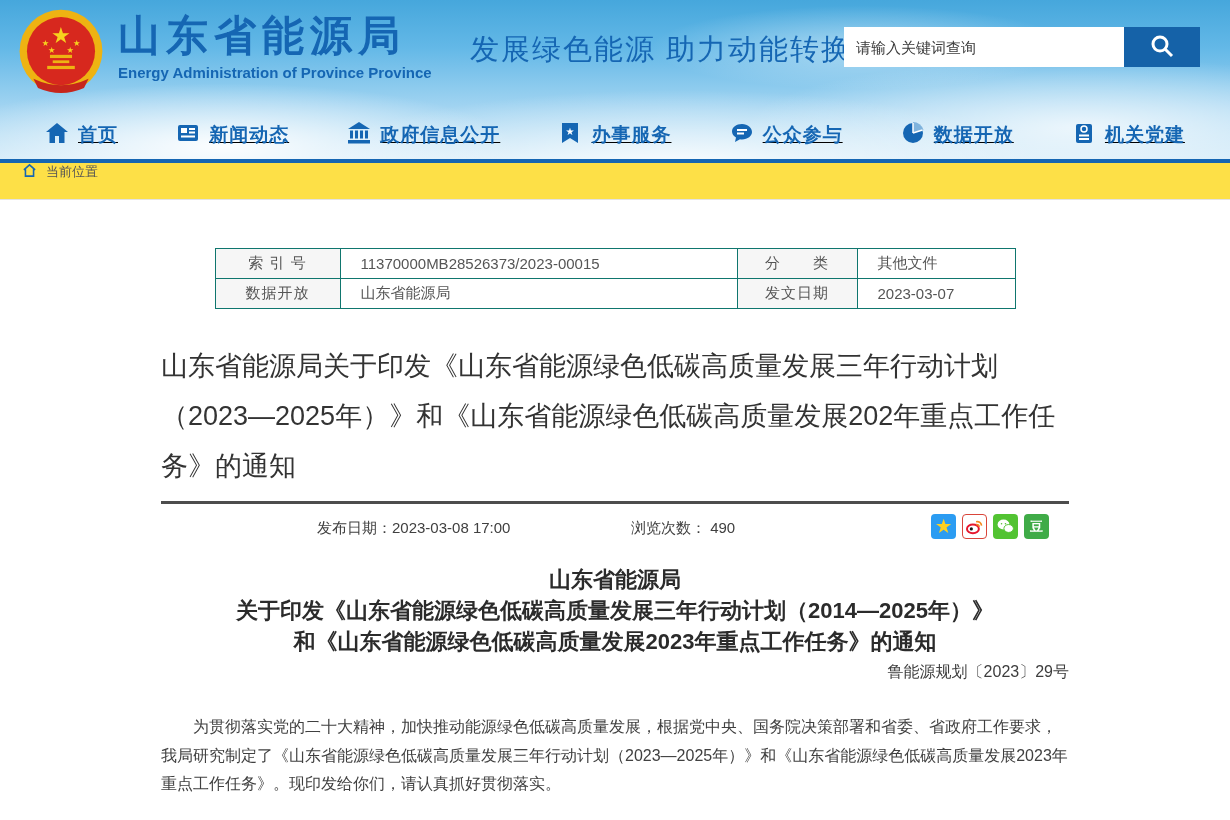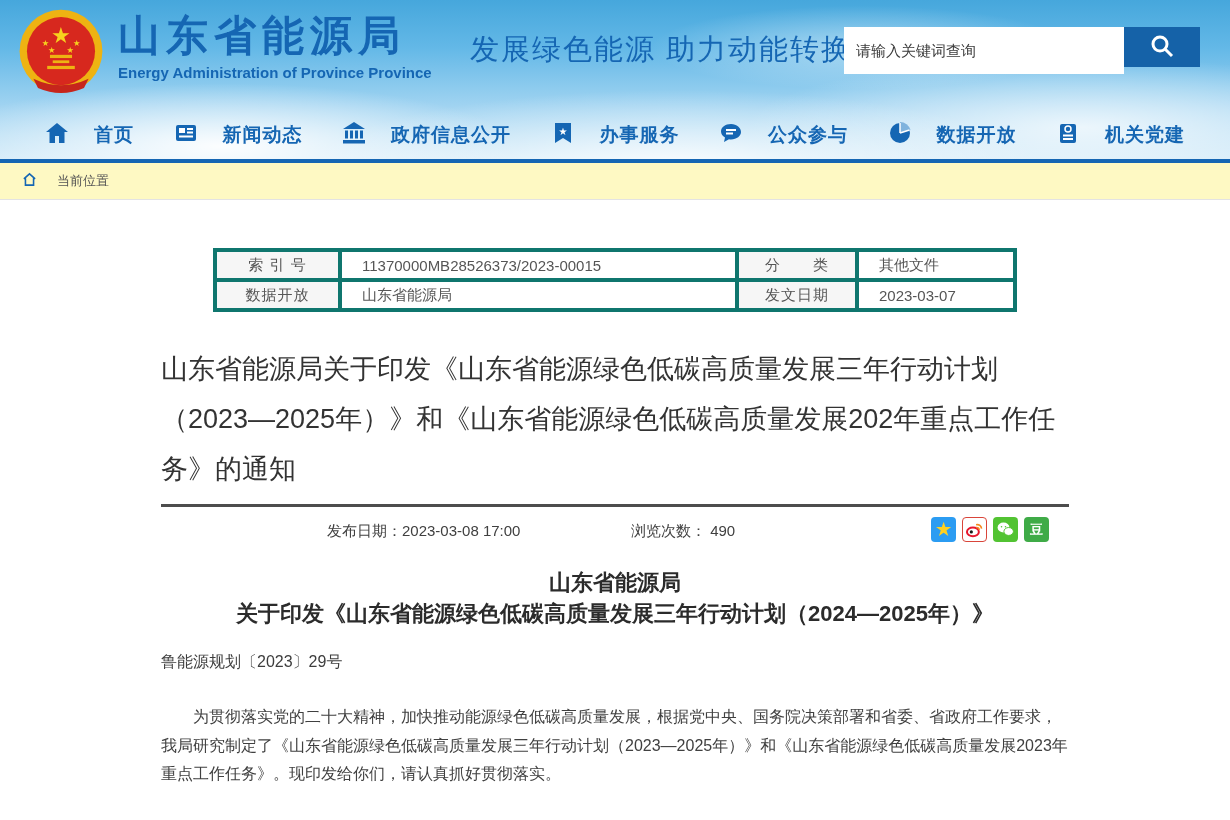--- a/index.html
+++ b/index.html
@@ -16,61 +16,61 @@
       radial-gradient(ellipse 480px 100px at 88% 80%, rgba(255,255,255,.75), rgba(255,255,255,0) 70%),
       radial-gradient(ellipse 300px 60px at 70% 30%, rgba(255,255,255,.45), rgba(255,255,255,0) 70%),
       linear-gradient(180deg, #46a7dc 0%, #63b8e7 30%, #a6d6f2 70%, #cfe9f8 100%);
   }
   .emblem { position:absolute; left:15px; top:7px; }
   .logo-text { position:absolute; left:118px; top:12px; }
   .site-name { font-size:42px; font-weight:bold; color:#1566b3; letter-spacing:6px; line-height:48px;}
   .site-name-en { font-size:15px; font-weight:bold; color:#1566b3; margin-top:4px; }
   .slogan { position:absolute; left:470px; top:30px; font-size:29px; font-weight:normal; color:#1566b3; letter-spacing:2px;}
   .searchbar { position:absolute; right:30px; top:27px; display:flex; }
-  .search-input { width:280px; height:47px; border:none; outline:none; padding:0 12px;
+  .search-input { width:280px; height:40px; border:none; outline:none; padding:0 12px;
     font-size:15px; color:#333; background:#fff; }
   .search-input::placeholder { color:#3a3a3a; }
   .search-btn { width:76px; height:40px; background:#1562a8; border:none; cursor:pointer;
     display:flex; align-items:center; justify-content:center; }
 
   
   .nav { position:absolute; left:0; bottom:0; width:100%; height:48px;
     display:flex; align-items:center; justify-content:space-between; padding:0 45px; }
-  .nav-item { display:flex; align-items:center; gap:25px; cursor:pointer; }
+  .nav-item { display:flex; align-items:center; gap:9px; cursor:pointer;text-decoration:underline; }
   .nav-item span.lbl { font-size:19px; font-weight:bold; color:#1566b3; letter-spacing:1px; }
 
   
-  .breadcrumb { width:1230px; height:37px; background:#fef9c3; border-bottom:1px solid #e3e3e3;
-    display:flex; align-items:center; padding-left:22px; font-size:13px; color:#555; gap:20px; }
+  .breadcrumb { width:1230px; height:37px; background:#fde047; border-bottom:1px solid #e3e3e3;
+    display:flex; align-items:flex-start; padding-left:22px; font-size:13px; color:#555; gap:9px; }
 
   
   .article { width:908px; margin:0 auto; position:relative; }
   table.doc-info { width:800px; margin:48px auto 0; border-collapse:collapse; table-layout:fixed; }
-  table.doc-info td { border:4px solid #0f766e; height:30px; font-size:15px; color:#555;
+  table.doc-info td { border:1px solid #0f766e; height:30px; font-size:15px; color:#555;
     background:#fff; padding:0 0 0 20px; }
   table.doc-info td.lbl { background:#f6f6f6; text-align:center; padding:0; letter-spacing:1px; }
   .col-l1{width:125px;} .col-v1{width:397px;} .col-l2{width:120px;} .col-v2{width:158px;}
 
   .page-title { margin:32px auto 0; width:908px; text-align:left; font-size:27px;
     line-height:50px; color:#333; font-weight:500; }
   .divider { margin-top:10px; height:3px; background:#4d4d4d; }
   .meta { position:relative; height:46px; font-size:15px; color:#404040; }
-  .meta .pub { position:absolute; left:166px; top:15px; }
+  .meta .pub { position:absolute; left:156px; top:15px; }
   .meta .views { position:absolute; left:470px; top:15px; }
   .share { position:absolute; right:20px; top:10px; display:flex; gap:6px; }
   .share .sicon { width:25px; height:25px; border-radius:4px; display:flex; align-items:center;
     justify-content:center; cursor:pointer; font-weight:bold; }
   .sicon.qzone { background:#2b9cf2; color:#ffd01f; font-size:17px; }
   .sicon.weibo { background:#fff; border:1px solid #d9453a; }
   .sicon.wechat { background:#52c332; }
   .sicon.douban { background:#3fab47; color:#fff; font-size:13px; }
 
   .doc-title { margin-top:14px; text-align:center; font-size:22px; font-weight:bold;
     color:#2b2b2b; line-height:31px; }
-  .doc-number { margin-top:23px; text-align:left; font-size:16px; color:#3d3d3d; }
+  .doc-number { margin-top:5px; text-align:right; font-size:16px; color:#3d3d3d; }
 
   .body-text { margin-top:30px; font-size:16px; color:#404040; line-height:28.5px; }
   .body-text p.indent { text-indent:2em; }
 </style>
 </head>
 <body>
 
 <div class="header">
   <div class="emblem">
     <svg width="92" height="92" viewBox="0 0 100 100">
@@ -233,21 +233,22 @@
           <circle cx="7" cy="8.5" r="1" fill="#52c332"></circle>
           <circle cx="12" cy="8.5" r="1" fill="#52c332"></circle>
         </svg>
         </span>
       <span class="sicon douban">豆</span>
     </span>
   </div>
 
   <div class="doc-title">
     <div>山东省能源局</div>
-    <div>关于印发《山东省能源绿色低碳高质量发展三年行动计划（2024—2025年）》</div>
+    <div>关于印发《山东省能源绿色低碳高质量发展三年行动计划（2014—2025年）》</div>
+    <div>和《山东省能源绿色低碳高质量发展2023年重点工作任务》的通知</div>
   </div>
   <div class="doc-number">鲁能源规划〔2023〕29号</div>
 
   <div class="body-text">
     <p class="indent">为贯彻落实党的二十大精神，加快推动能源绿色低碳高质量发展，根据党中央、国务院决策部署和省委、省政府工作要求，我局研究制定了《山东省能源绿色低碳高质量发展三年行动计划（2023—2025年）》和《山东省能源绿色低碳高质量发展2023年重点工作任务》。现印发给你们，请认真抓好贯彻落实。</p>
   </div>
 
 </div>
 
 </body></html>

